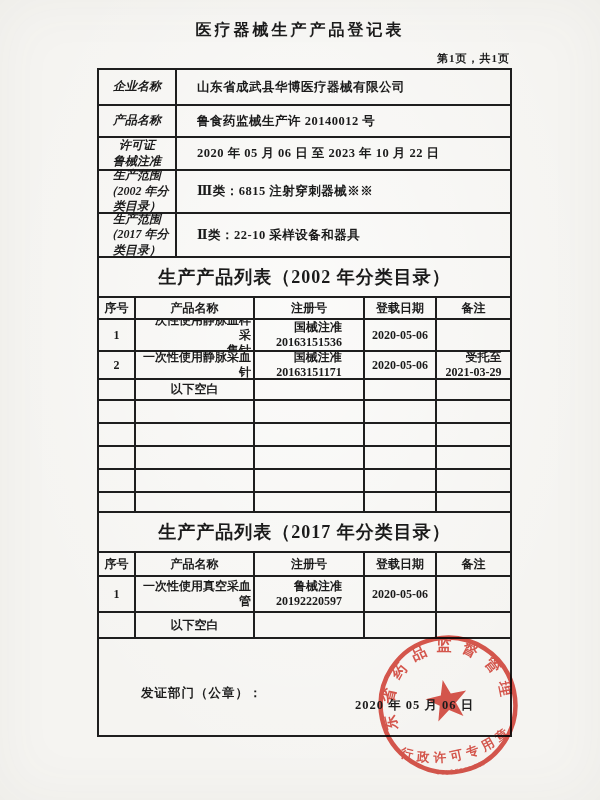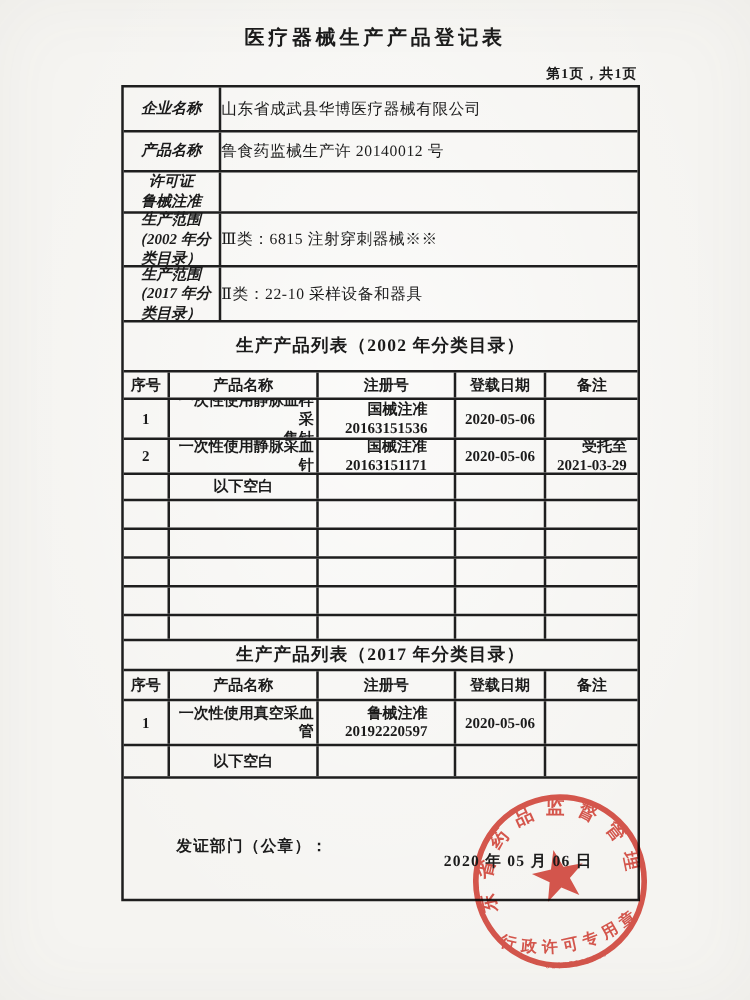--- a/index.html
+++ b/index.html
@@ -37,26 +37,26 @@
   .label-cell {
     flex:none; width:78px; border-right:2px solid #1e1e1e;
     display:flex; align-items:center; justify-content:center;
     text-align:center; font-weight:bold; font-size:12px;
     line-height:1.3; white-space:pre-line; box-sizing:border-box;
     padding:1px 2px;
     font-style:italic;
   }
   .value-cell {
     flex:1; display:flex; align-items:center;
-    padding-left:0; font-weight:normal; font-size:12.5px;
+    padding-left:20px; font-weight:bold; font-size:12.5px;
     letter-spacing:.5px; box-sizing:border-box;border-radius:15px;
   }
   .section-row {
     display:flex; align-items:center; justify-content:center;
-    border-bottom:2px solid #1e1e1e; font-weight:bold; font-size:14px;
+    border-bottom:2px solid #1e1e1e; font-weight:bold; font-size:18px;
     letter-spacing:1px; box-sizing:border-box;
   }
   .ptable-row {
     display:grid; grid-template-columns:37px 119px 110px 72px 1fr;
     border-bottom:2px solid #1e1e1e; box-sizing:border-box;
   }
   .ptable-row > div {
     border-right:2px solid #1e1e1e;
     display:flex; align-items:center; justify-content:center;
     text-align:right; font-weight:bold; font-size:12px;
@@ -95,20 +95,21 @@
       <div class="label-cell">企业名称</div>
       <div class="value-cell">山东省成武县华博医疗器械有限公司</div>
     </div>
     <div class="row" style="height:32px">
       <div class="label-cell">产品名称</div>
       <div class="value-cell">鲁食药监械生产许 20140012 号</div>
     </div>
     <div class="row" style="height:33px">
       <div class="label-cell">许可证
 鲁械注准</div>
+      <div class="value-cell">2020 年 05 月 06 日  至 2023 年 10 月 22 日</div>
     </div>
     <div class="row" style="height:43px">
       <div class="label-cell">生产范围
 （2002 年分
 类目录）</div>
       <div class="value-cell">Ⅲ类：6815 注射穿刺器械※※</div>
     </div>
     <div class="row" style="height:44px">
       <div class="label-cell">生产范围
 （2017 年分
@@ -181,21 +182,21 @@
         <div></div>
     </div>
     <div class="ptable-row" style="height:20px">
       <div></div>
         <div></div>
         <div></div>
         <div></div>
         <div></div>
     </div>
 
-    <div class="section-row" style="height:24px">生产产品列表（2017 年分类目录）</div>
+    <div class="section-row" style="height:40px">生产产品列表（2017 年分类目录）</div>
 
     <div class="ptable-row" style="height:24px">
       <div>序号</div>
       <div>产品名称</div>
       <div>注册号</div>
       <div>登载日期</div>
       <div>备注</div>
     </div>
     <div class="ptable-row" style="height:36px">
       <div>1</div>

